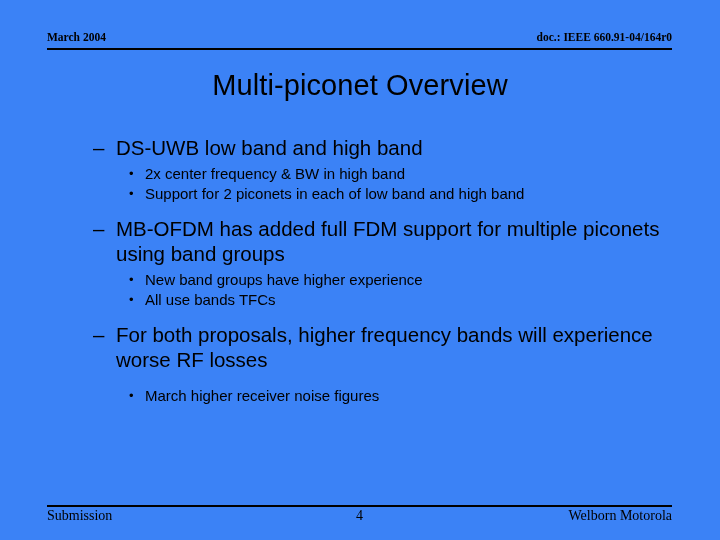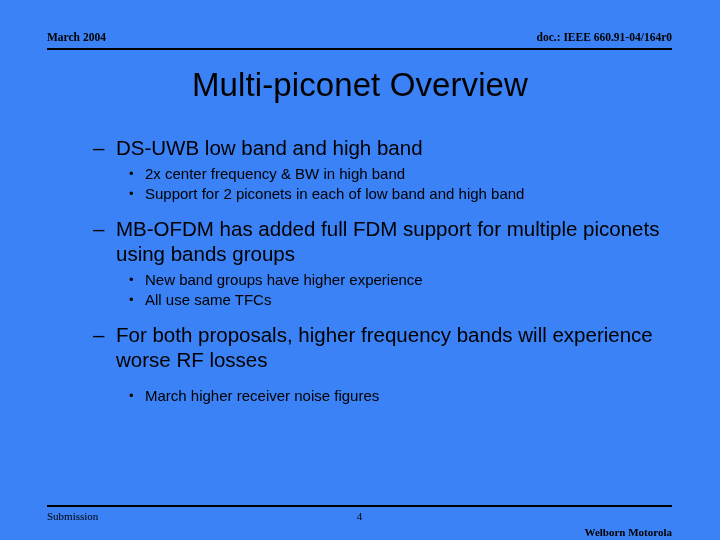--- a/index.html
+++ b/index.html
@@ -47,21 +47,21 @@
   .header-right { right: 0; }
 
   
   .title {
     position: absolute;
     left: 0;
     top: 68px;
     width: 720px;
     text-align: center;
     font-family: "Liberation Sans", sans-serif;
-    font-size: 33px;
+    font-size: 29px;
     font-weight: normal;
     line-height: 34px;
     letter-spacing: 0.1px;
   }
 
   
   .body {
     position: absolute;
     left: 93px;
     top: 135px;
@@ -115,42 +115,41 @@
     height: 0;
     border-top: 2px solid #000000;
   }
   .footer {
     position: absolute;
     left: 47px;
     top: 509px;
     width: 625px;
     height: 16px;
     font-family: "Liberation Serif", serif;
-    font-size: 11px;
+    font-size: 14px;
     line-height: 14px;
   }
   .footer-left {
     position: absolute;
     left: 0;
     top: 0;
     white-space: nowrap;
   }
   .footer-center {
     position: absolute;
     left: 0;
     top: 0;
     width: 625px;
     text-align: center;
   }
   .footer-right {
     position: absolute;
     right: 0;
-    top: 16px;
+    top: 0;
     white-space: nowrap;
-    font-weight: bold;
   }
 </style>
 </head>
 <body>
 
 <div class="slide">
 
   <div class="header">
     <span class="header-left">March 2004</span>
     <span class="header-right">doc.: IEEE 660.91-04/164r0</span>
@@ -171,31 +170,31 @@
       <span class="text">2x center frequency &amp; BW in high band</span>
     </div>
 
     <div class="lvl3">
       <span class="marker">•</span>
       <span class="text">Support for 2 piconets in each of low band and high band</span>
     </div>
 
     <div class="lvl2 gap-before-l2">
       <span class="marker">–</span>
-      <span class="text">MB-OFDM has added full FDM support for multiple piconets using bands groups</span>
+      <span class="text">MB-OFDM has added full FDM support for multiple piconets using band groups</span>
     </div>
 
     <div class="lvl3 gap-after-l2">
       <span class="marker">•</span>
       <span class="text">New band groups have higher experience</span>
     </div>
 
     <div class="lvl3">
       <span class="marker">•</span>
-      <span class="text">All use same TFCs</span>
+      <span class="text">All use bands TFCs</span>
     </div>
 
     <div class="lvl2 gap-before-l2">
       <span class="marker">–</span>
       <span class="text">For both proposals, higher frequency bands will experience worse RF losses</span>
     </div>
 
     <div class="lvl3 gap-last">
       <span class="marker">•</span>
       <span class="text">March higher receiver noise figures</span>

